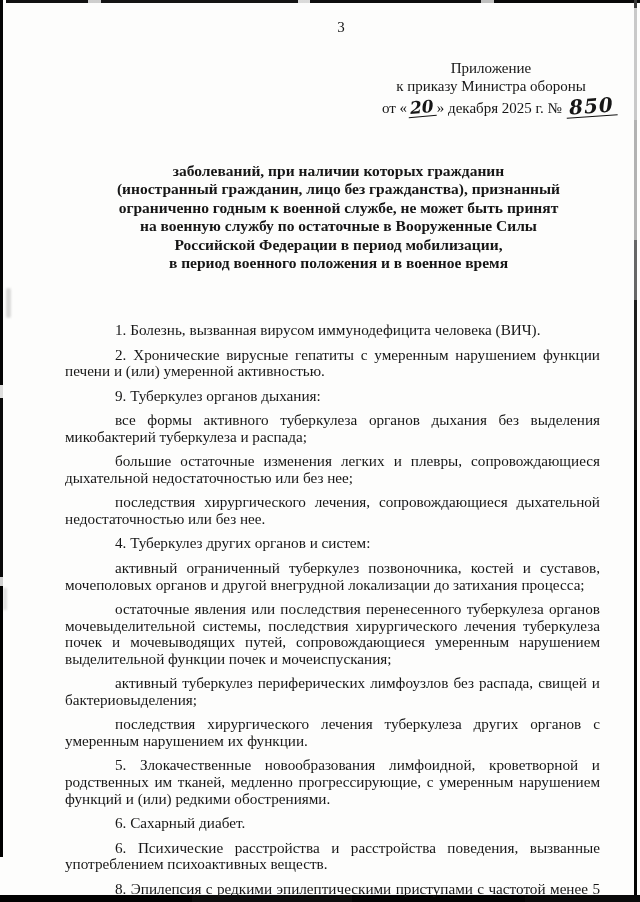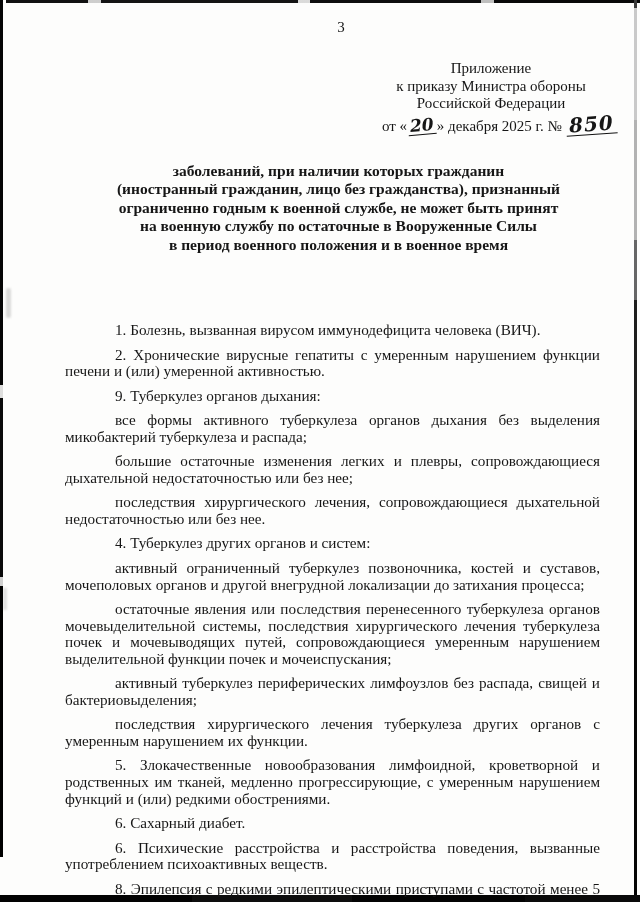--- a/index.html
+++ b/index.html
@@ -61,29 +61,29 @@
   <div class="edge-right"></div>
   <div class="edge-bottom"></div>
   <div class="smudge1"></div>
   <div class="smudge2"></div>
 
   <div class="pagenum">3</div>
 
   <div class="appendix">
     <div>Приложение</div>
     <div>к приказу Министра обороны</div>
-    <div>Российской Федерации</div>
     <div class="dateline"><span>от «</span><span class="hand day">20</span><span>» декабря 2025 г. №</span><span class="hand num">850</span></div>
   </div>
 
   <div class="title">
     <div>заболеваний, при наличии которых гражданин</div>
     <div>(иностранный гражданин, лицо без гражданства), признанный</div>
     <div>ограниченно годным к военной службе, не может быть принят</div>
     <div>на военную службу по остаточные в Вооруженные Силы</div>
+    <div>Российской Федерации в период мобилизации,</div>
     <div>в период военного положения и в военное время</div>
   </div>
 
   <div class="bodytext">
     <p>1. Болезнь, вызванная вирусом иммунодефицита человека (ВИЧ).</p>
     <p>2. Хронические вирусные гепатиты с умеренным нарушением функции печени и (или) умеренной активностью.</p>
     <p>9. Туберкулез органов дыхания:</p>
     <p>все формы активного туберкулеза органов дыхания без выделения микобактерий туберкулеза и распада;</p>
     <p>большие остаточные изменения легких и плевры, сопровождающиеся дыхательной недостаточностью или без нее;</p>
     <p>последствия хирургического лечения, сопровождающиеся дыхательной недостаточностью или без нее.</p>

